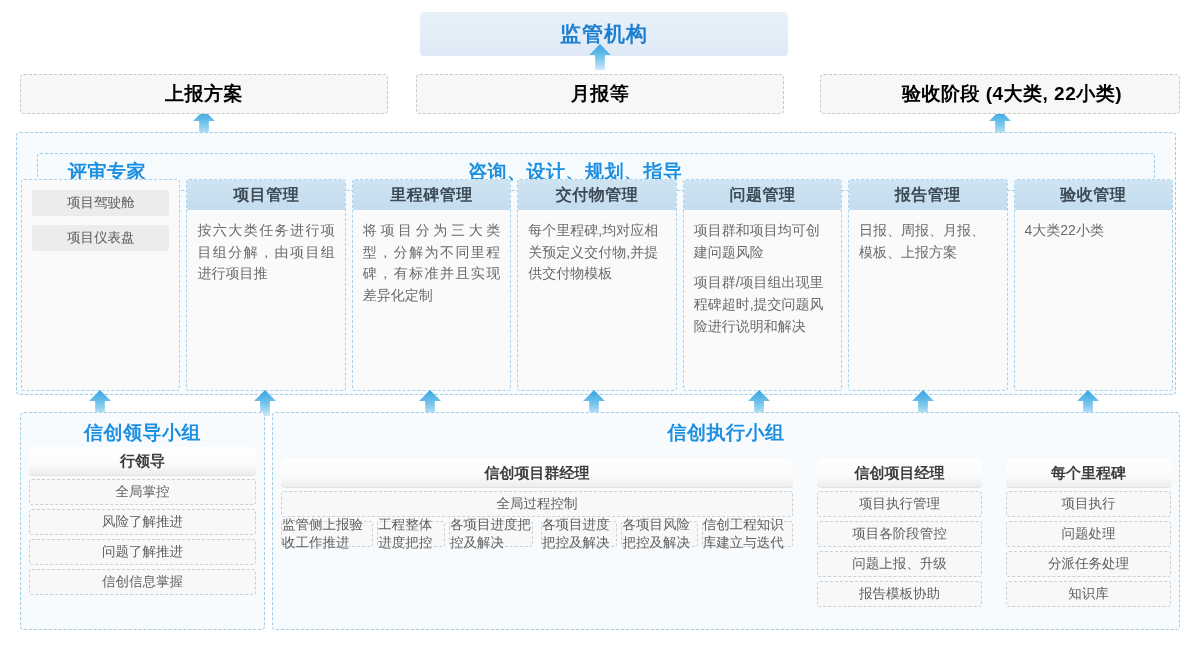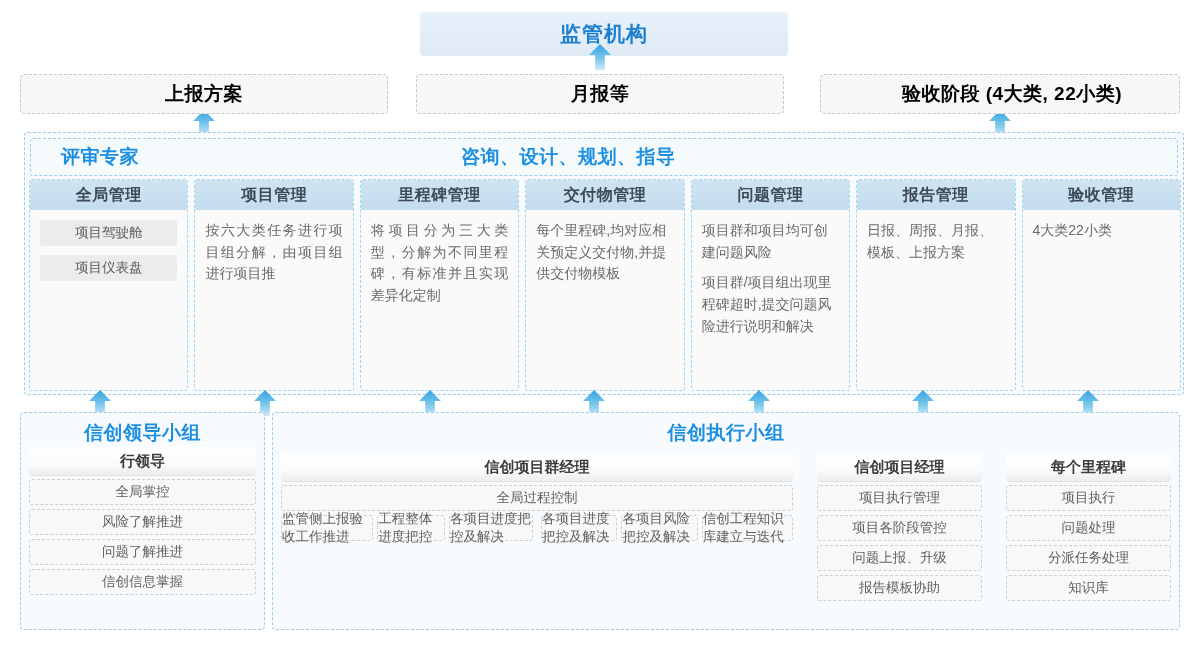--- a/index.html
+++ b/index.html
@@ -48,22 +48,22 @@
   
   .arrow{
     position:absolute;width:22px;height:26px;
     background:linear-gradient(180deg,#35a3e0 0%,#79c6ec 55%,#cfe8f8 100%);
     -webkit-clip-path:polygon(50% 0%,100% 42%,72% 42%,72% 100%,28% 100%,28% 42%,0% 42%);
     clip-path:polygon(50% 0%,100% 42%,72% 42%,72% 100%,28% 100%,28% 42%,0% 42%);
   }
 
   
   .mid-outer{
-    position:absolute;left:24px;top:132px;width:1160px;height:263px;
-    padding:1px;
+    position:absolute;left:16px;top:132px;width:1160px;height:263px;
+    padding:16px;
   }
   .mid-header{
     position:relative;height:36px;
     margin:4px 4px 0 4px;
     border:1px dashed #9ecbe8;border-radius:3px;
     background:#f5fafd;
   }
   .mid-title{
     position:absolute;top:50%;transform:translateY(-50%);
     font-size:19px;font-weight:bold;color:#1d8fe0;letter-spacing:.5px;
@@ -128,21 +128,21 @@
   }
   .cell{
     border:1px dashed #cfcfcf;background:#f8f8f8;border-radius:3px;
     height:26px;display:flex;align-items:center;justify-content:center;
     font-size:13.5px;color:#5f5f5f;
     box-sizing:border-box;
   }
   .cell.wide{height:26px;}
   .stack{display:flex;flex-direction:column;gap:4px;margin-top:4px;}
 
-  .br-cols{display:flex;gap:24px;margin-top:6px;}
+  .br-cols{display:flex;gap:24px;margin-top:12px;}
   .br-pm{flex:0 0 512px;display:flex;flex-direction:column;}
   .br-col{flex:1 1 0;display:flex;flex-direction:column;}
   .pm-sub{display:flex;gap:8px;margin-top:4px;}
   .pm-sub-col{flex:1 1 0;display:flex;gap:4px;}
 </style>
 </head>
 <body>
 
 <div class="page">
 
@@ -160,21 +160,20 @@
 
   <div class="blue-dashed mid-outer">
     <div class="mid-header">
       <span class="mid-title" id="mt0">评审专家</span>
       <span class="mid-title" id="mt1">咨询、设计、规划、指导</span>
     </div>
 
     <div class="mid-cols">
 
       <div class="mid-col">
-        <div class="mid-col-head">全局管理</div>
         <div class="mid-col-body">
           <div class="pill">项目驾驶舱</div>
           <div class="pill">项目仪表盘</div>
         </div>
       </div>
 
       <div class="mid-col">
         <div class="mid-col-head">项目管理</div>
         <div class="mid-col-body">
           <p class="para">按六大类任务进行项目组分解，由项目组进行项目推</p>

